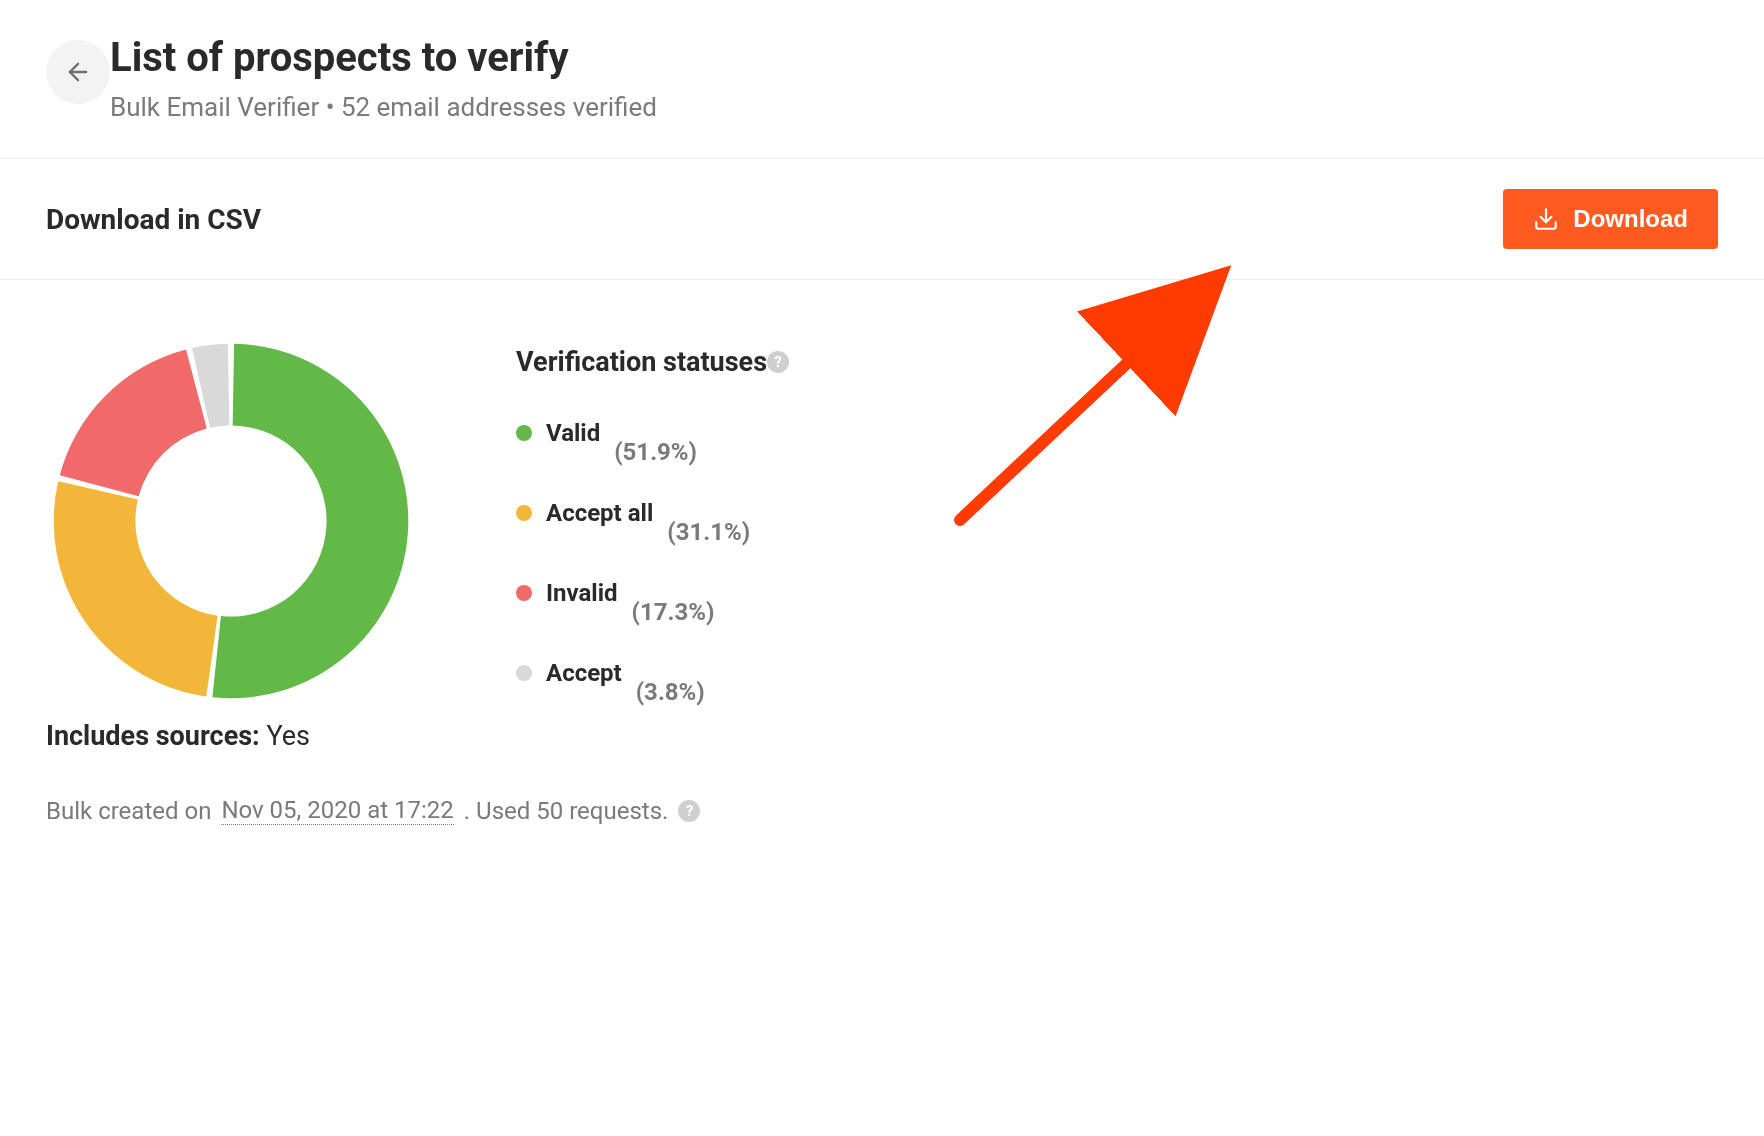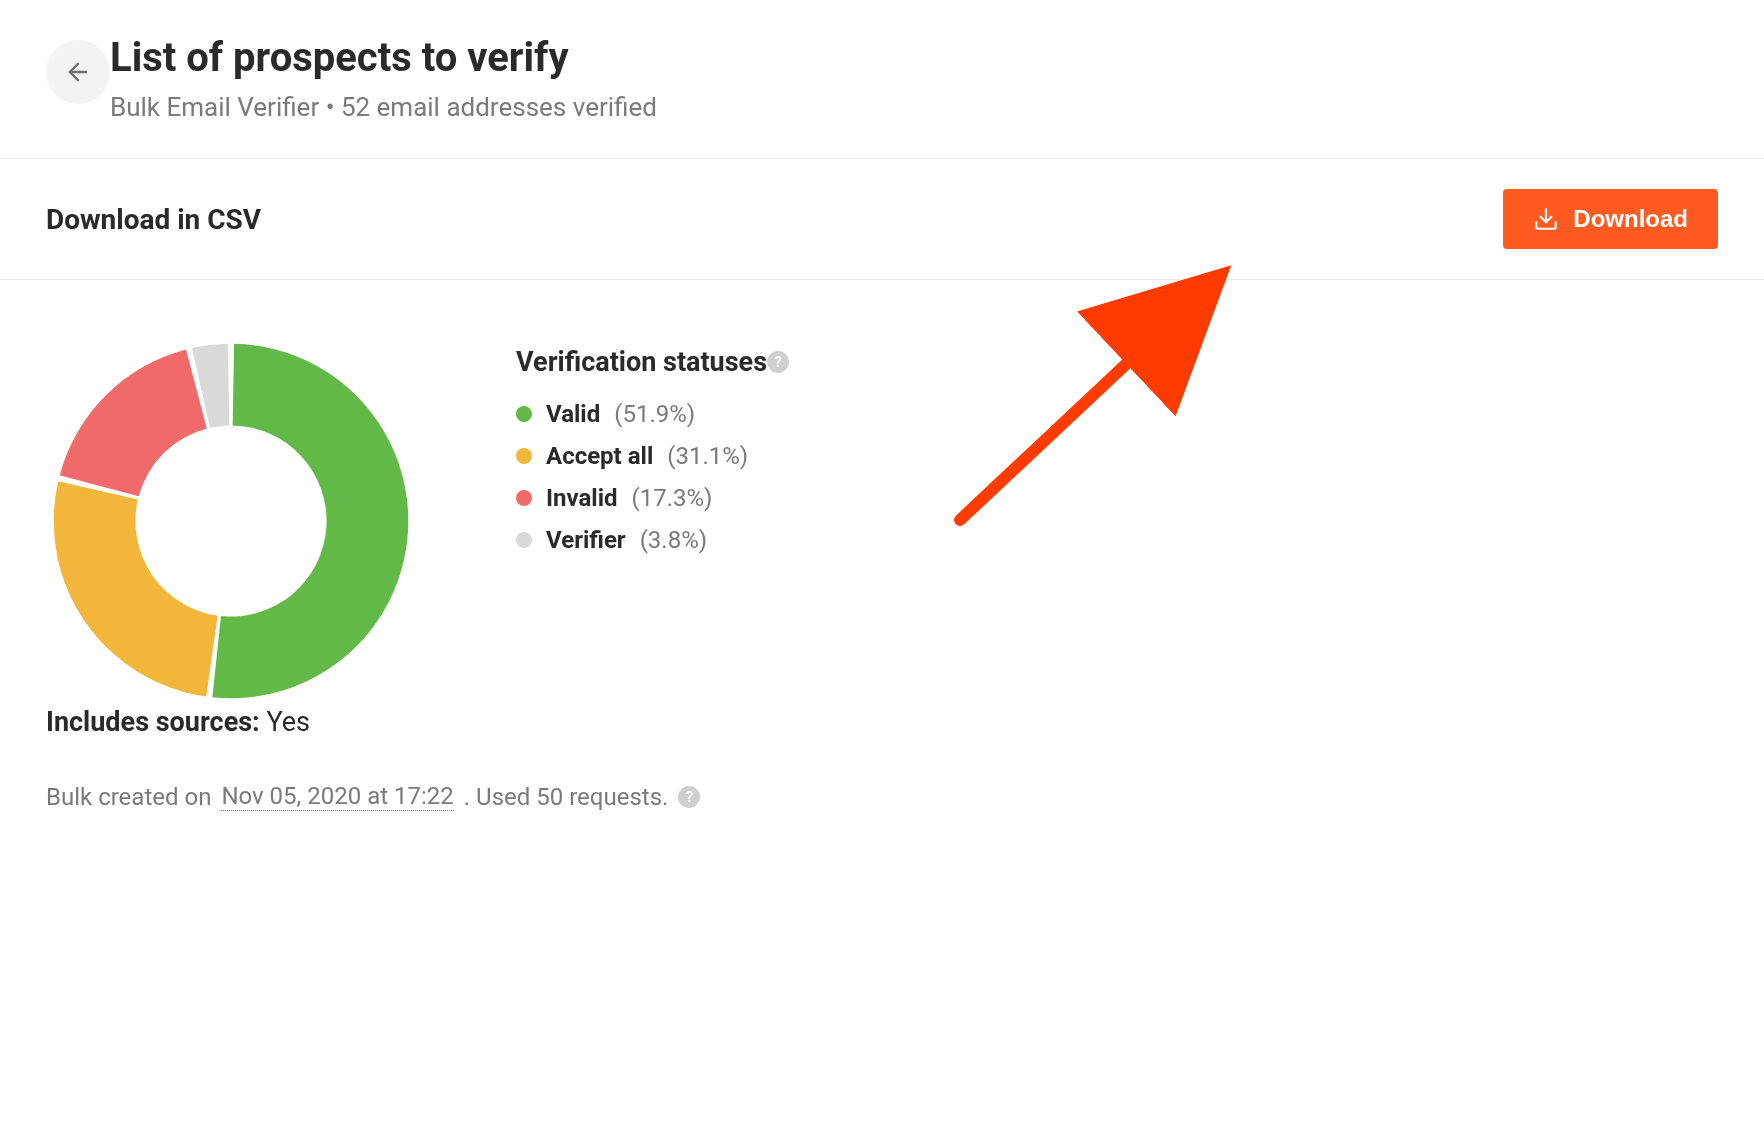--- a/index.html
+++ b/index.html
@@ -73,21 +73,21 @@
     background:#cfcfcf;color:#fff;display:inline-flex;
     align-items:center;justify-content:center;font-size:15px;font-weight:700;
     cursor:pointer;
   }
   .legend-item{
     display:flex;align-items:center;gap:14px;
     font-size:24px;margin-bottom:14px;
   }
   .dot{width:16px;height:16px;border-radius:50%;flex-shrink:0;}
   .legend-label{font-weight:700;}
-  .legend-value{color:var(--muted);font-weight:400;}
+  .legend-value{color:var(--muted);font-weight:700;margin-top:38px;}
 
   
   .sources-line{
     font-size:27px;
   }
   .sources-line .label{font-weight:700;}
   .footer-line{
     font-size:24px;color:var(--muted);margin-top:44px;
     display:flex;align-items:center;gap:10px;flex-wrap:wrap;
   }
@@ -170,21 +170,21 @@
             <span class="legend-label">Accept all</span>
             <span class="legend-value">(31.1%)</span>
           </div>
           <div class="legend-item">
             <span class="dot" style="background: rgb(240, 106, 106);"></span>
             <span class="legend-label">Invalid</span>
             <span class="legend-value">(17.3%)</span>
           </div>
           <div class="legend-item">
             <span class="dot" style="background: rgb(217, 217, 217);"></span>
-            <span class="legend-label">Verifier</span>
+            <span class="legend-label">Accept</span>
             <span class="legend-value">(3.8%)</span>
           </div>
         </div>
     </div>
   </div>
 
   <div class="sources-line">
     <span class="label">Includes sources:</span>
     <span>Yes</span>
   </div>

